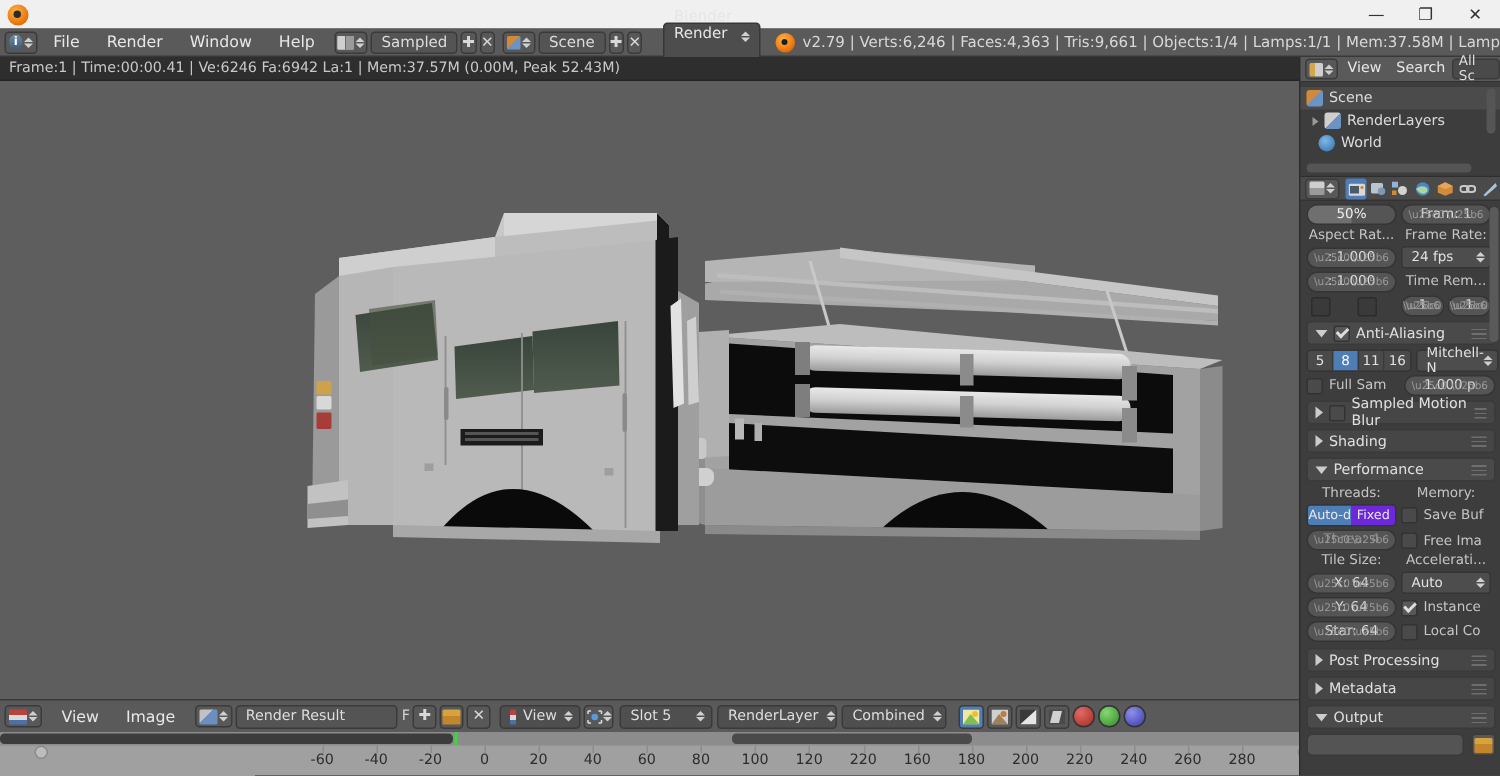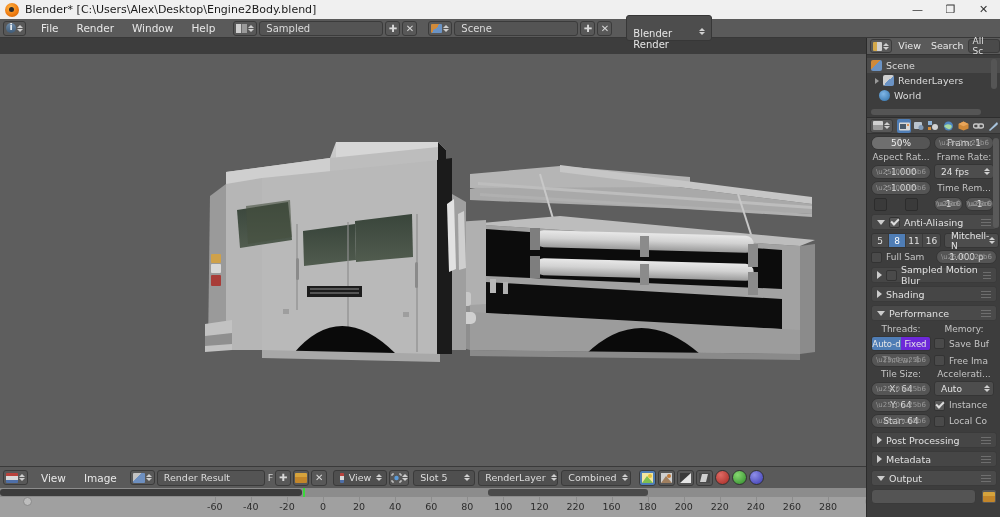--- a/index.html
+++ b/index.html
@@ -67,21 +67,21 @@
     height:15px; background:#545454; border:1px solid #3b3b3b; border-radius:3px;
     display:flex; align-items:center; padding:0 6px; font-size:10px; color:#dcdcdc;
   }
   .sq-btn{
     width:15px;height:15px;margin-left:2px;background:#585858;border:1px solid #3b3b3b;
     border-radius:3px; display:flex;align-items:center;justify-content:center;
     font-size:10px;color:#d8d8d8;
   }
   .engine-box{
     height:16px; background:#4d4d4d; border:1px solid #373737; border-radius:3px;
-    display:flex;align-items:flex-start;padding:12px 6px;gap:6px;
+    display:flex;align-items:flex-end;padding:12px 6px;gap:6px;
     font-size:10px;color:#e6e6e6; margin-left:14px;
   }
   .arrows2{display:flex;flex-direction:column;}
   .arrows2 .u{width:0;height:0;border-left:3px solid transparent;border-right:3px solid transparent;border-bottom:3px solid #d0d0d0;margin-bottom:1px;}
   .arrows2 .d{width:0;height:0;border-left:3px solid transparent;border-right:3px solid transparent;border-top:3px solid #d0d0d0;}
   .stats{ margin-left:10px; font-size:10px; color:#d8d8d8; white-space:nowrap; display:flex; align-items:center; gap:5px;}
   .blend-logo{
     width:13px;height:13px;border-radius:50%;
     background:radial-gradient(circle at 40% 35%, #ffb648 0%, #f07d12 55%, #b85400 100%);
     position:relative;
@@ -247,21 +247,20 @@
   }
   .colorsq{width:13px;height:13px;background:#3a3a3a;border:1px solid #2c2c2c;border-radius:2px;}
 </style>
 </head>
 <body>
 
 <div id="app">
 
   <div class="titlebar">
     <div class="tb-icon"></div>
-    <div class="tb-title">Blender* [C:\Users\Alex\Desktop\Engine2Body.blend]</div>
     <div class="tb-win">
       <div class="tb-btn">—</div>
       <div class="tb-btn">❐</div>
       <div class="tb-btn">✕</div>
     </div>
   </div>
 
   <div class="topbar">
 
     <div class="hdr-icon-btn">
@@ -307,22 +306,29 @@
     <div class="sq-btn">✕</div>
 
     <div class="engine-box" style="width:86px;">
       <span>Blender Render</span>
       <span class="arrows2" style="margin-left:auto">
           <span class="u"></span>
           <span class="d"></span>
         </span>
     </div>
 
+    <div class="stats">
+      <span class="blend-logo"></span>
+      <span>v2.79 | Verts:6,246 | Faces:4,363 | Tris:9,661 | Objects:1/4 | Lamps:1/1 | Mem:37.58M | Lamp</span>
+    </div>
   </div>
 
+  <div class="infostrip">
+    <span>Frame:1 | Time:00:00.41 | Ve:6246 Fa:6942 La:1 | Mem:37.57M (0.00M, Peak 52.43M)</span>
+  </div>
 
   <div class="viewport">
     <svg class="render-canvas" viewBox="0 0 866 412">
       <rect x="0" y="0" width="866" height="412" fill="#5e5e5e"></rect>
 
       <defs>
         <linearGradient id="glass" x1="0" y1="0" x2="0" y2="1">
           <stop offset="0%" stop-color="#39453b"></stop>
           <stop offset="100%" stop-color="#515c4f"></stop>
         </linearGradient>

